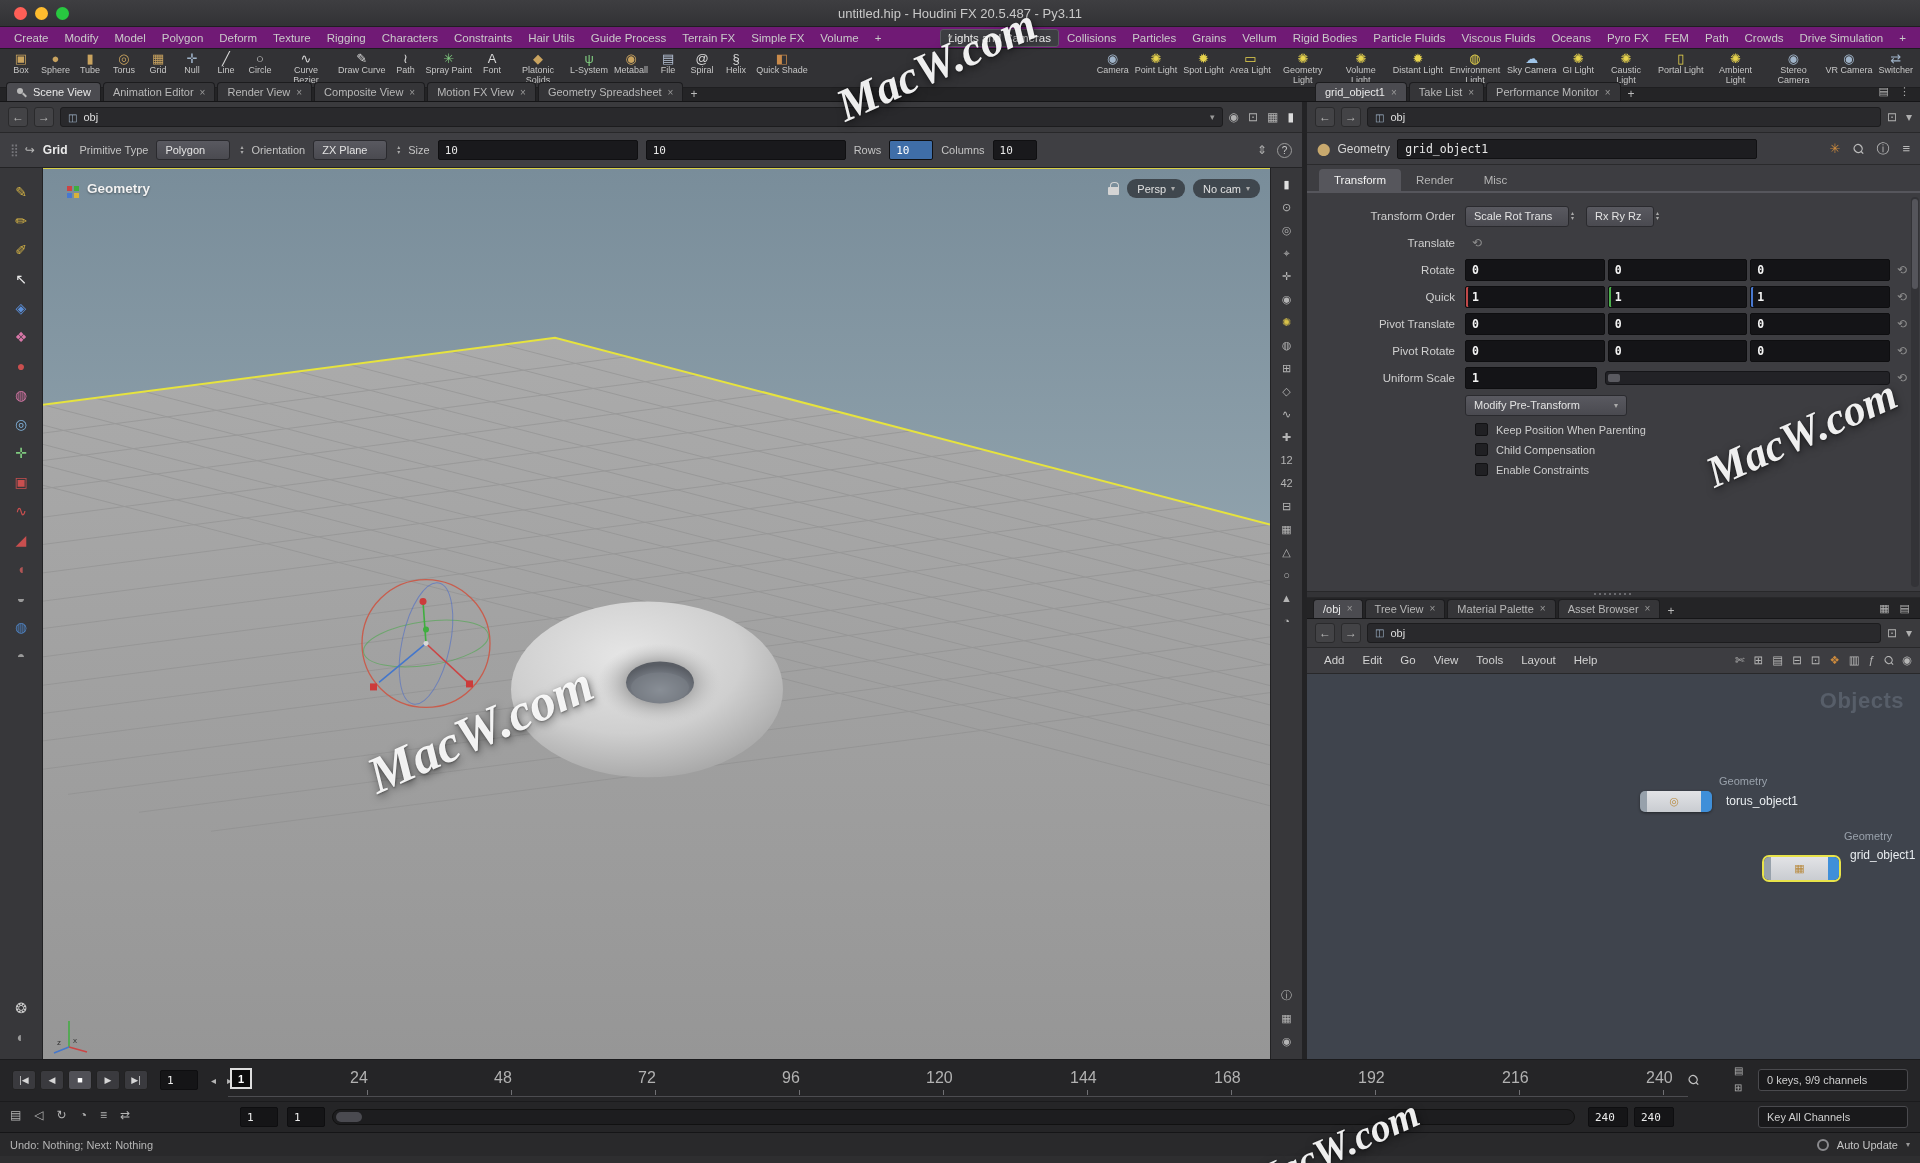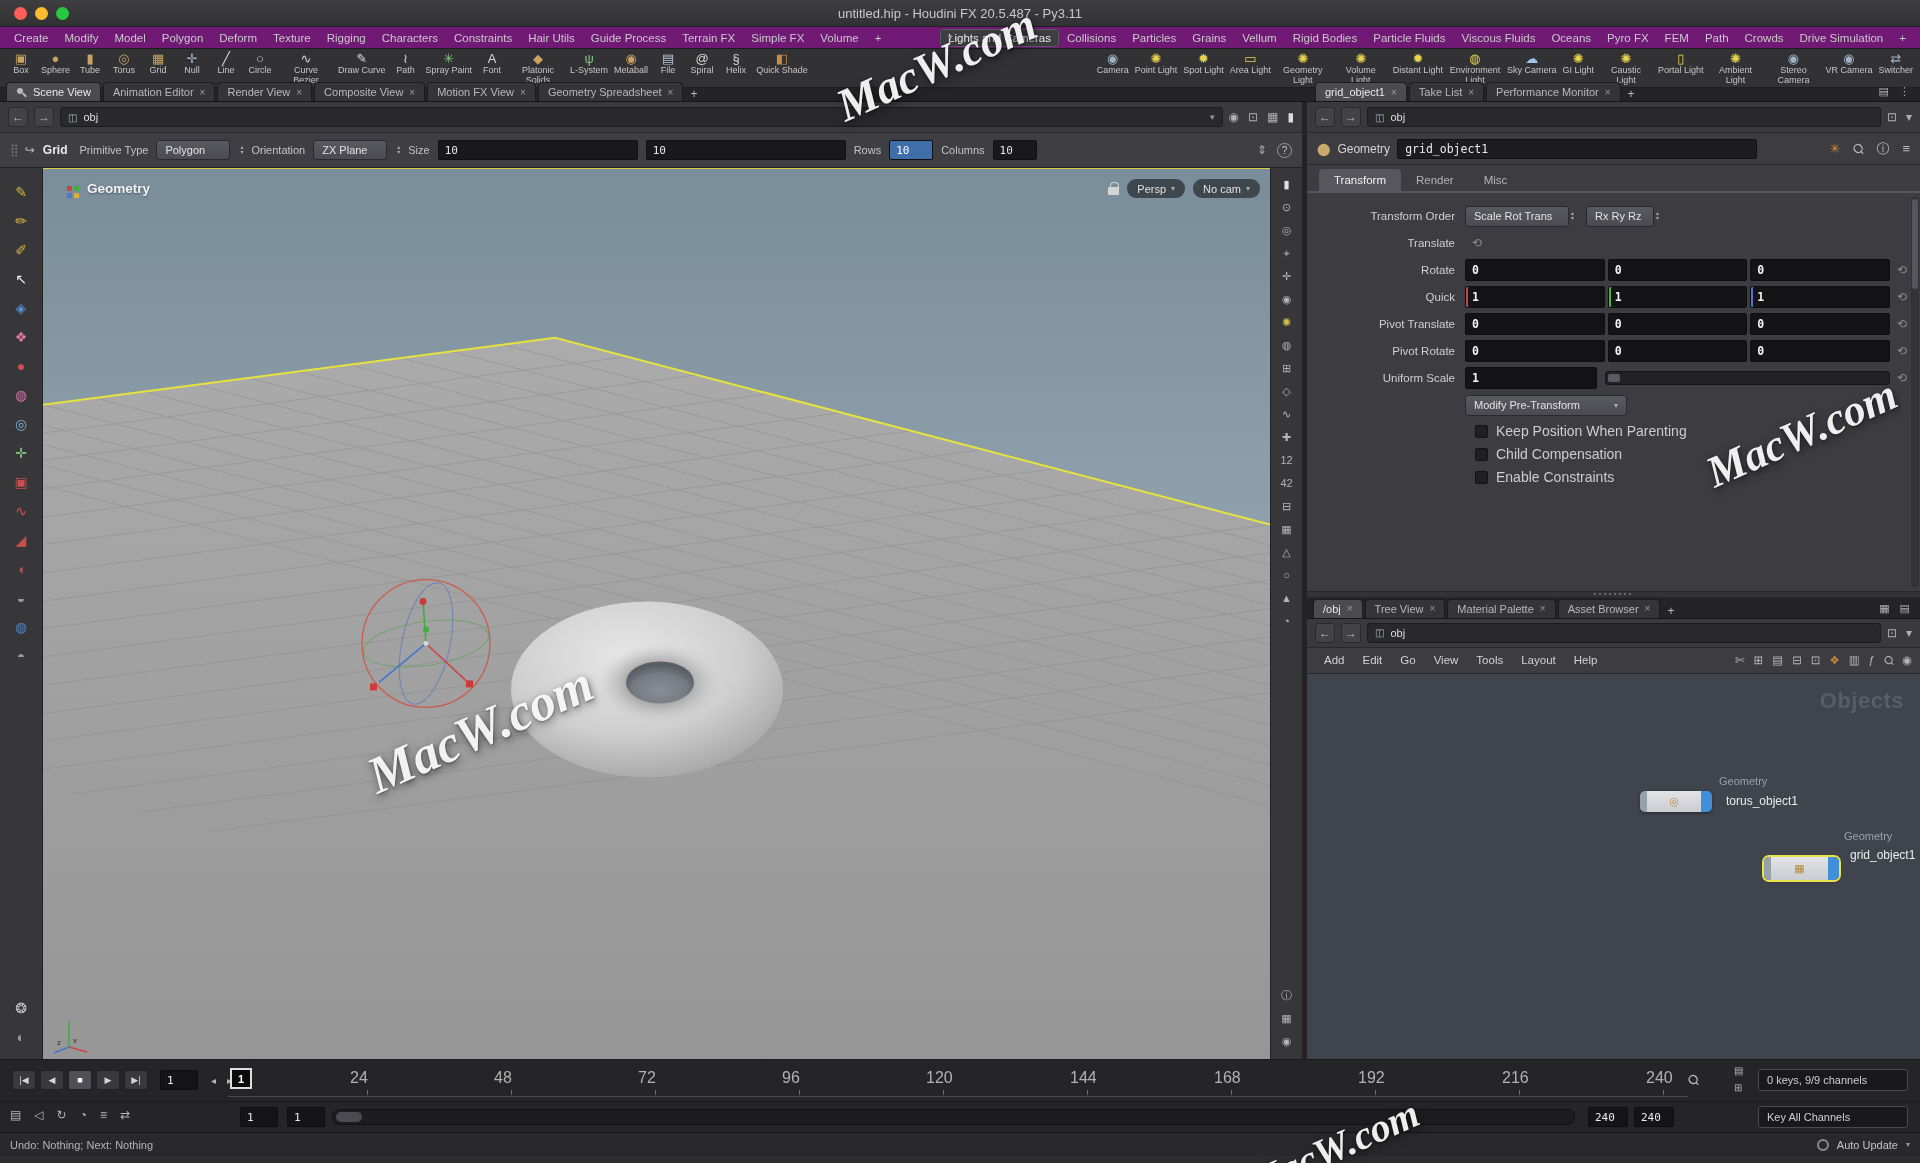--- a/index.html
+++ b/index.html
@@ -116,21 +116,21 @@
 .prow.scale .pfield:nth-child(1){box-shadow:inset 2px 0 0 #c04848}
 .prow.scale .pfield:nth-child(2){box-shadow:inset 2px 0 0 #4ab04a}
 .prow.scale .pfield:nth-child(3){box-shadow:inset 2px 0 0 #4878d0}
 .rowicon{width:24px;text-align:center;color:#8f8f8f;font-size:12px;flex:none}
 .ddp{height:21px;background:linear-gradient(#595960,#4a4a50);border:1px solid #2a2a2e;border-radius:3px;padding:0 8px;display:flex;align-items:center;color:#e3e3e3}
 .ufield{width:132px;flex:none}
 .uslider{flex:1;height:14px;margin-left:8px;background:#222226;border:1px solid #151518;border-radius:3px;position:relative}
 .uslider .handle{position:absolute;left:2px;top:2px;width:12px;height:8px;background:#5a5a60;border-radius:2px}
 .cbrow{display:flex;align-items:center;gap:8px;margin:7px 0 7px 168px}
 .cb{width:13px;height:13px;background:#202023;border:1px solid #121214;border-radius:2px}
-.cbl{color:#cdcdcd;font-size:14px}
+.cbl{color:#cdcdcd;font-size:11px}
 .pscroll{position:absolute;right:1px;top:4px;bottom:4px;width:8px;background:#333337;border-radius:4px}
 .pscroll .thumb{position:absolute;left:1px;top:2px;width:6px;height:90px;background:#55555b;border-radius:3px}
 .splitter{height:7px;background:#333336;border-top:1px solid #28282a;border-bottom:1px solid #28282a;display:flex;align-items:center;justify-content:center}
 .splitter .dots{width:40px;height:2px;background:repeating-linear-gradient(90deg,#6a6a6e 0 2px,transparent 2px 5px)}
 
 
 .nettabs{height:21px;background:#242426;border-bottom:1px solid #151517;display:flex;align-items:flex-end;padding-left:4px}
 .netpath{height:29px}
 .netmenu{height:26px;background:#3d3d41;border-bottom:1px solid #28282a;display:flex;align-items:center;padding:0 8px;gap:1px}
 .netmenu .mi{padding:3px 9px;color:#d2d2d2;font-size:11.5px}

